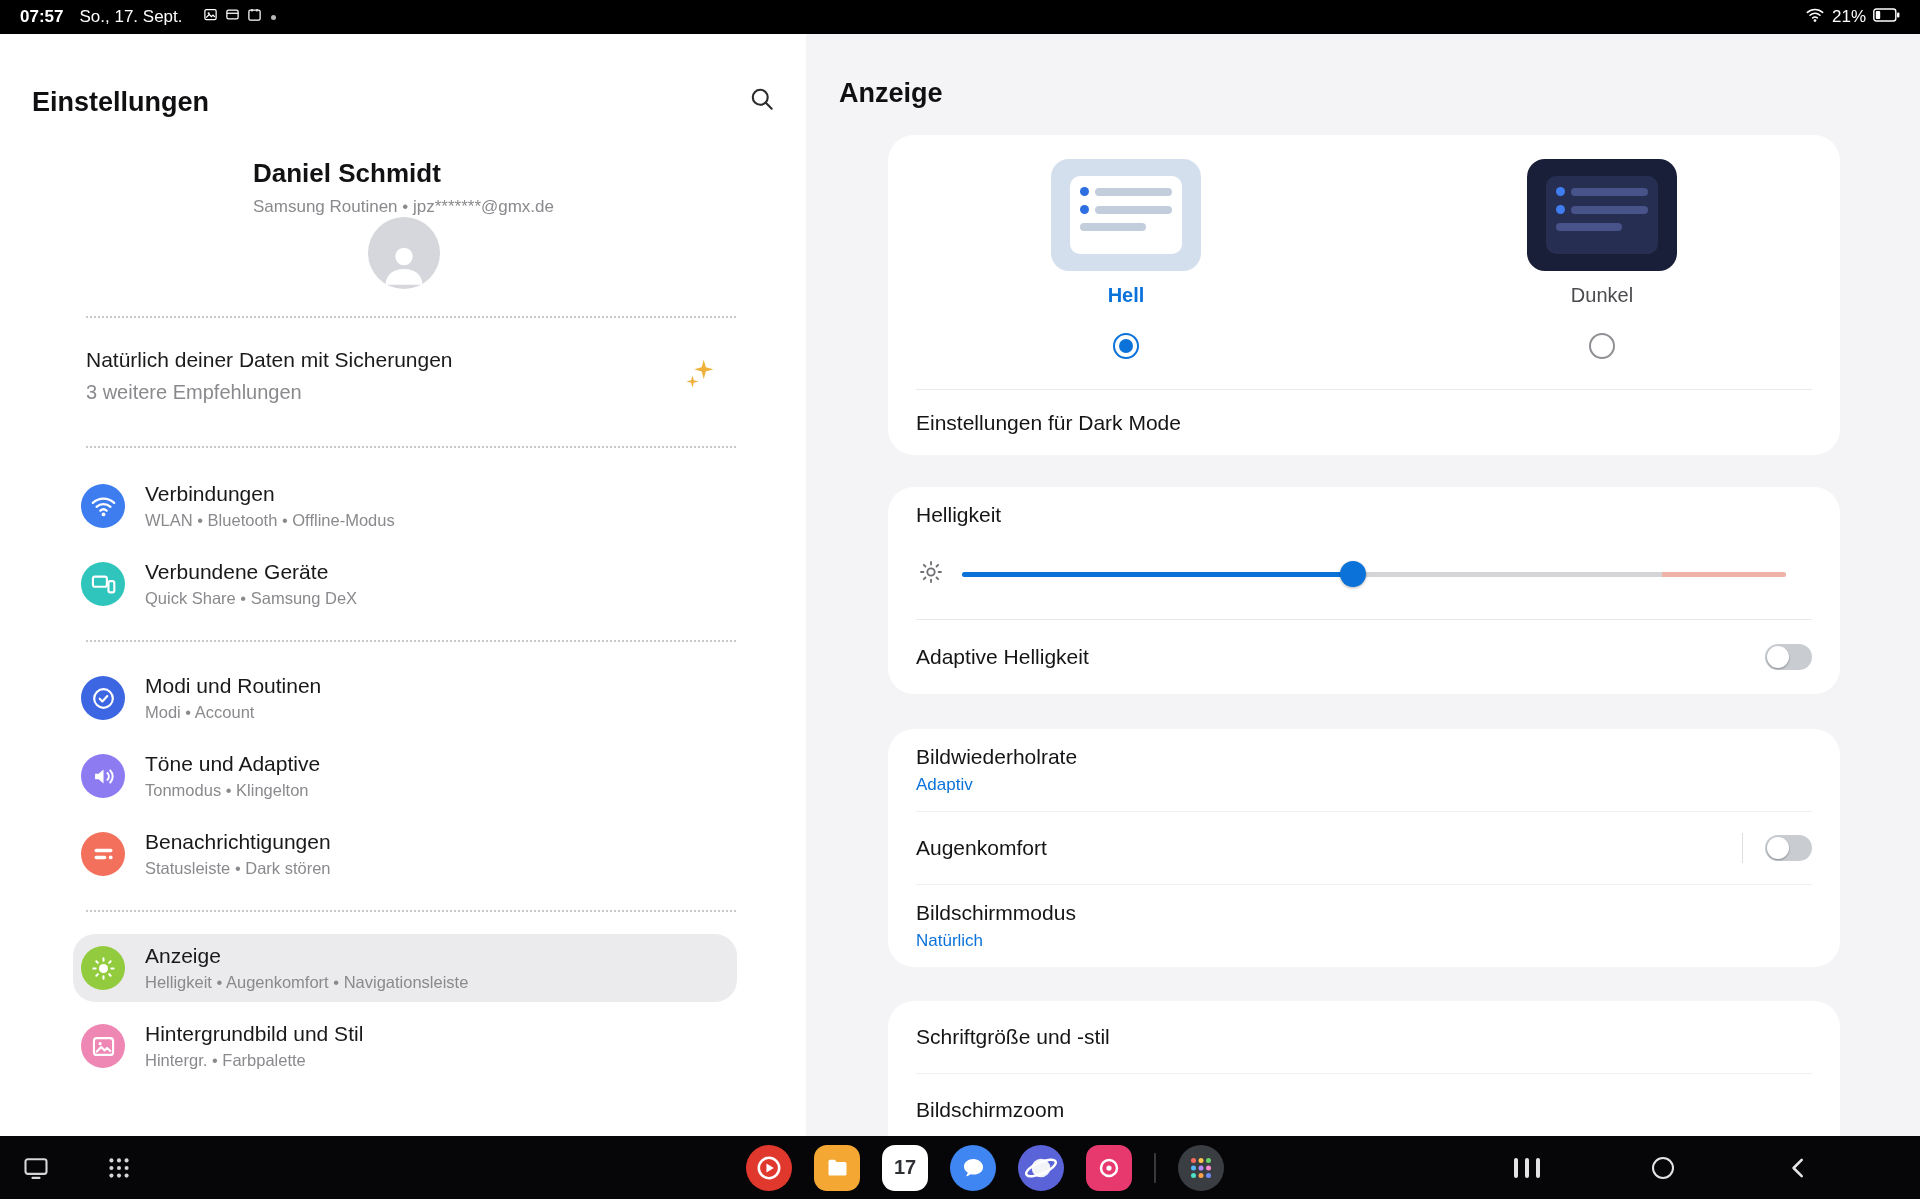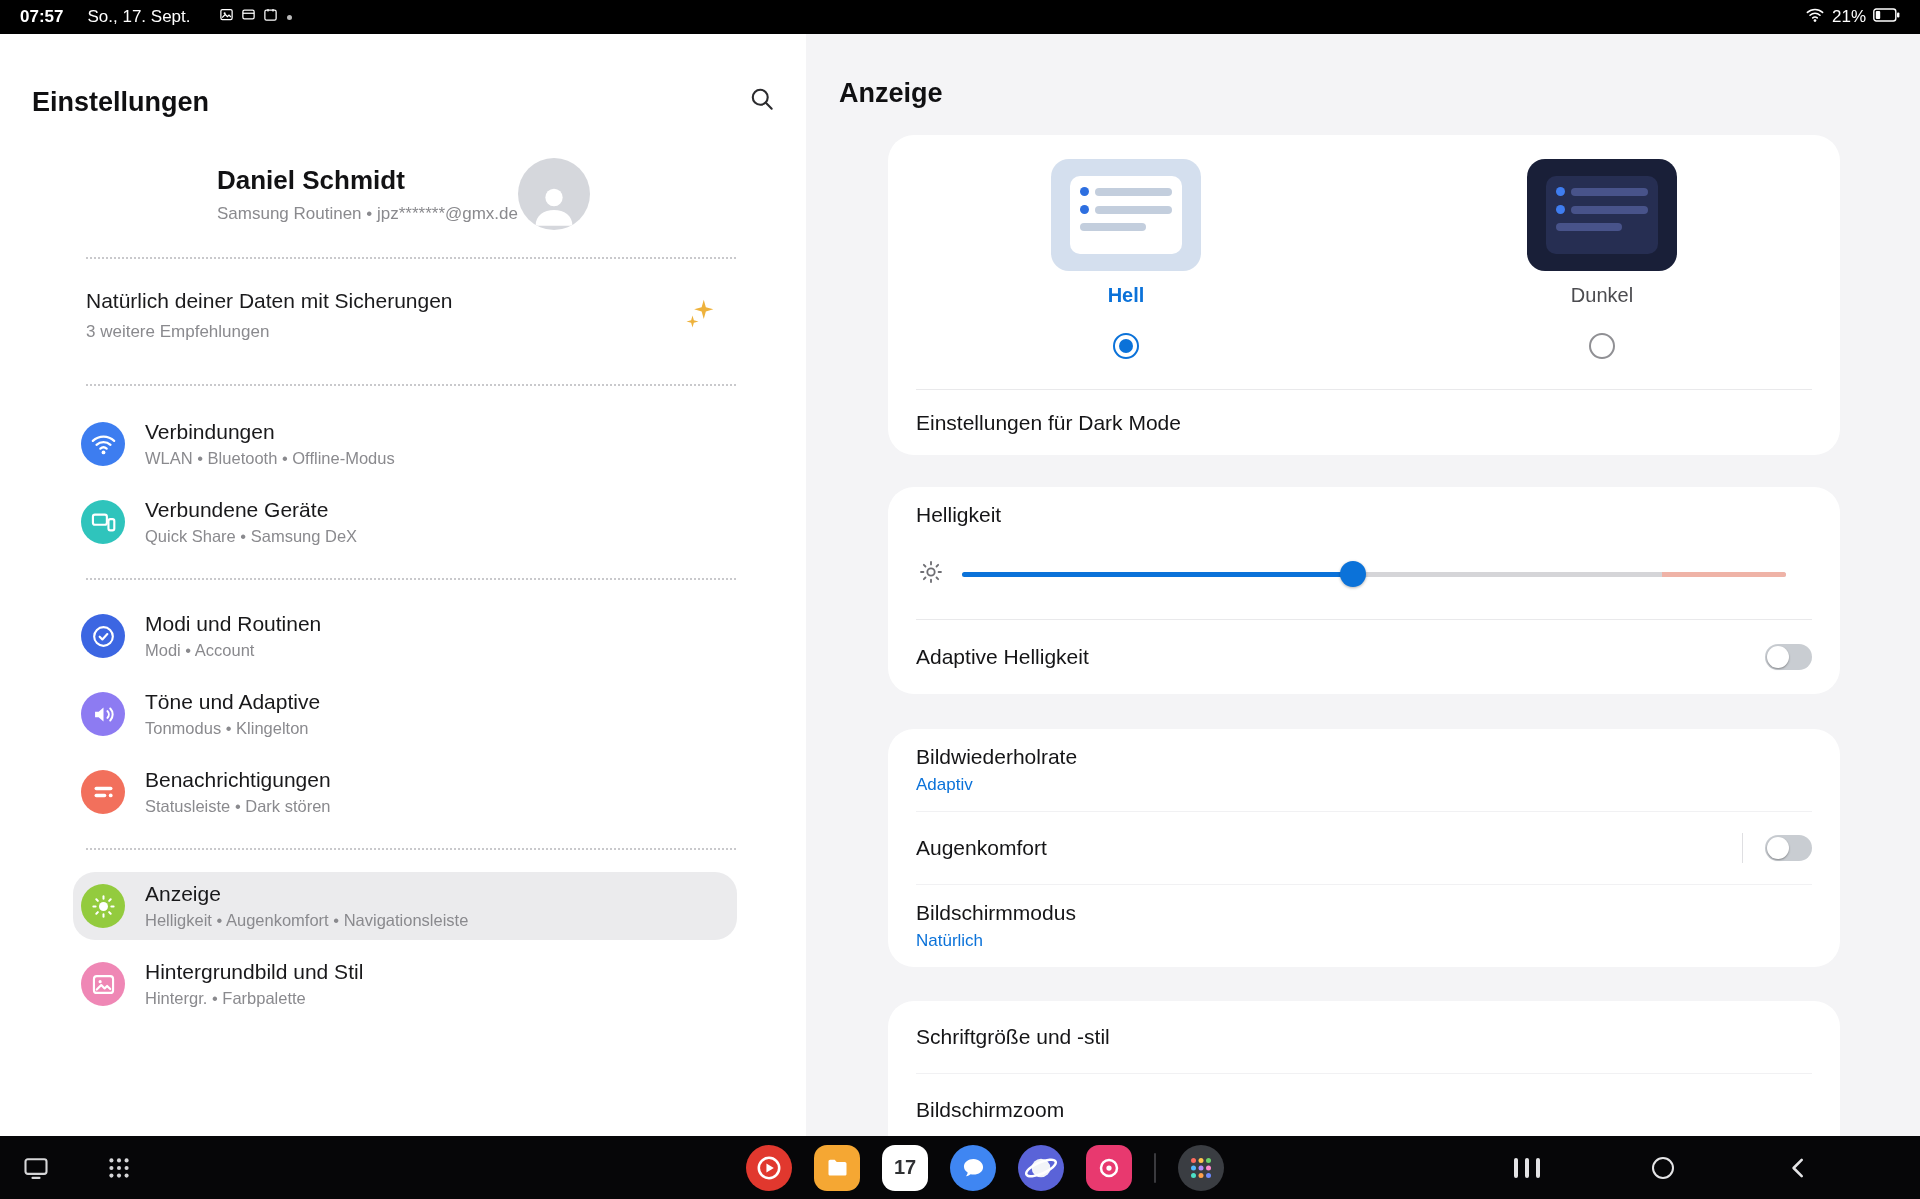--- a/index.html
+++ b/index.html
@@ -11,46 +11,46 @@
   *{margin:0;padding:0;box-sizing:border-box;}
   html,body{width:1920px;height:1199px;overflow:hidden;}
   body{
     font-family:"Liberation Sans","DejaVu Sans",sans-serif;
     background:#ffffff;color:var(--ink);
     display:flex;flex-direction:column;
   }
   
   .status-bar{height:34px;background:#000;color:#fff;display:flex;align-items:center;
     padding:0 20px;font-size:17px;flex:0 0 auto;}
-  .sb-left{display:flex;align-items:center;gap:24px;}
+  .sb-left{display:flex;align-items:center;gap:16px;}
   .sb-time{font-weight:700;}
   .sb-icons{display:flex;align-items:center;gap:7px;margin-left:4px;}
   .sb-dot{width:5px;height:5px;border-radius:50%;background:#b9b9b9;margin-left:2px;}
   .sb-right{margin-left:auto;display:flex;align-items:center;gap:7px;}
   
   .main{flex:1;display:flex;min-height:0;}
   .left-panel{width:806px;background:#fff;flex:0 0 auto;overflow:hidden;}
   .right-panel{flex:1;background:#f4f4f6;padding:0 0 0 33px;overflow:hidden;}
   
   .lp-title-row{display:flex;align-items:flex-end;justify-content:space-between;
     padding:44px 27px 0 32px;height:84px;}
   .panel-title{font-size:27px;font-weight:700;color:#101012;}
   .icon-btn{width:34px;height:34px;display:flex;align-items:center;justify-content:center;cursor:pointer;}
-  .profile-row{display:flex;align-items:center;justify-content:center;margin:40px 85px 0 86px;}
+  .profile-row{display:flex;align-items:center;justify-content:space-between;margin:40px 85px 0 86px;flex-direction:column;}
   .profile-name{font-size:26px;font-weight:700;color:#121214;}
   .profile-sub{font-size:17px;color:var(--sub);margin-top:8px;}
   .avatar{width:72px;height:72px;border-radius:50%;background:#d5d7dc;display:flex;
     align-items:flex-end;justify-content:center;overflow:hidden;}
   .dotted{border-top:2px dotted #c9c9cc;height:0;}
   .dotted.d1{margin:27px 70px 0 86px;}
   .dotted.d2{margin:42px 70px 0 86px;}
   .dotted.group{margin:22px 70px 22px 86px;}
   .suggestion-row{display:flex;align-items:center;justify-content:space-between;margin:30px 88px 0 86px;}
   .suggestion-title{font-size:21px;color:#1b1b1d;}
-  .suggestion-sub{font-size:17px;color:var(--sub);margin-top:9px;}
+  .suggestion-sub{font-size:20px;color:var(--sub);margin-top:9px;}
   .lp-list{margin-top:24px;}
   .list-row{display:flex;align-items:center;gap:20px;margin:10px 69px 10px 73px;
     padding:10px 16px 10px 8px;border-radius:22px;cursor:pointer;}
   .list-row.selected{background:#ebebed;}
   .licon{width:44px;height:44px;border-radius:50%;flex:0 0 auto;display:flex;
     align-items:center;justify-content:center;}
   .llabel{font-size:21px;color:#19191b;}
   .lsub{font-size:16.5px;color:var(--sub);margin-top:5px;display:block;}
   
   .rp-title{font-size:27px;font-weight:700;color:#101012;padding-top:44px;height:78px;}

